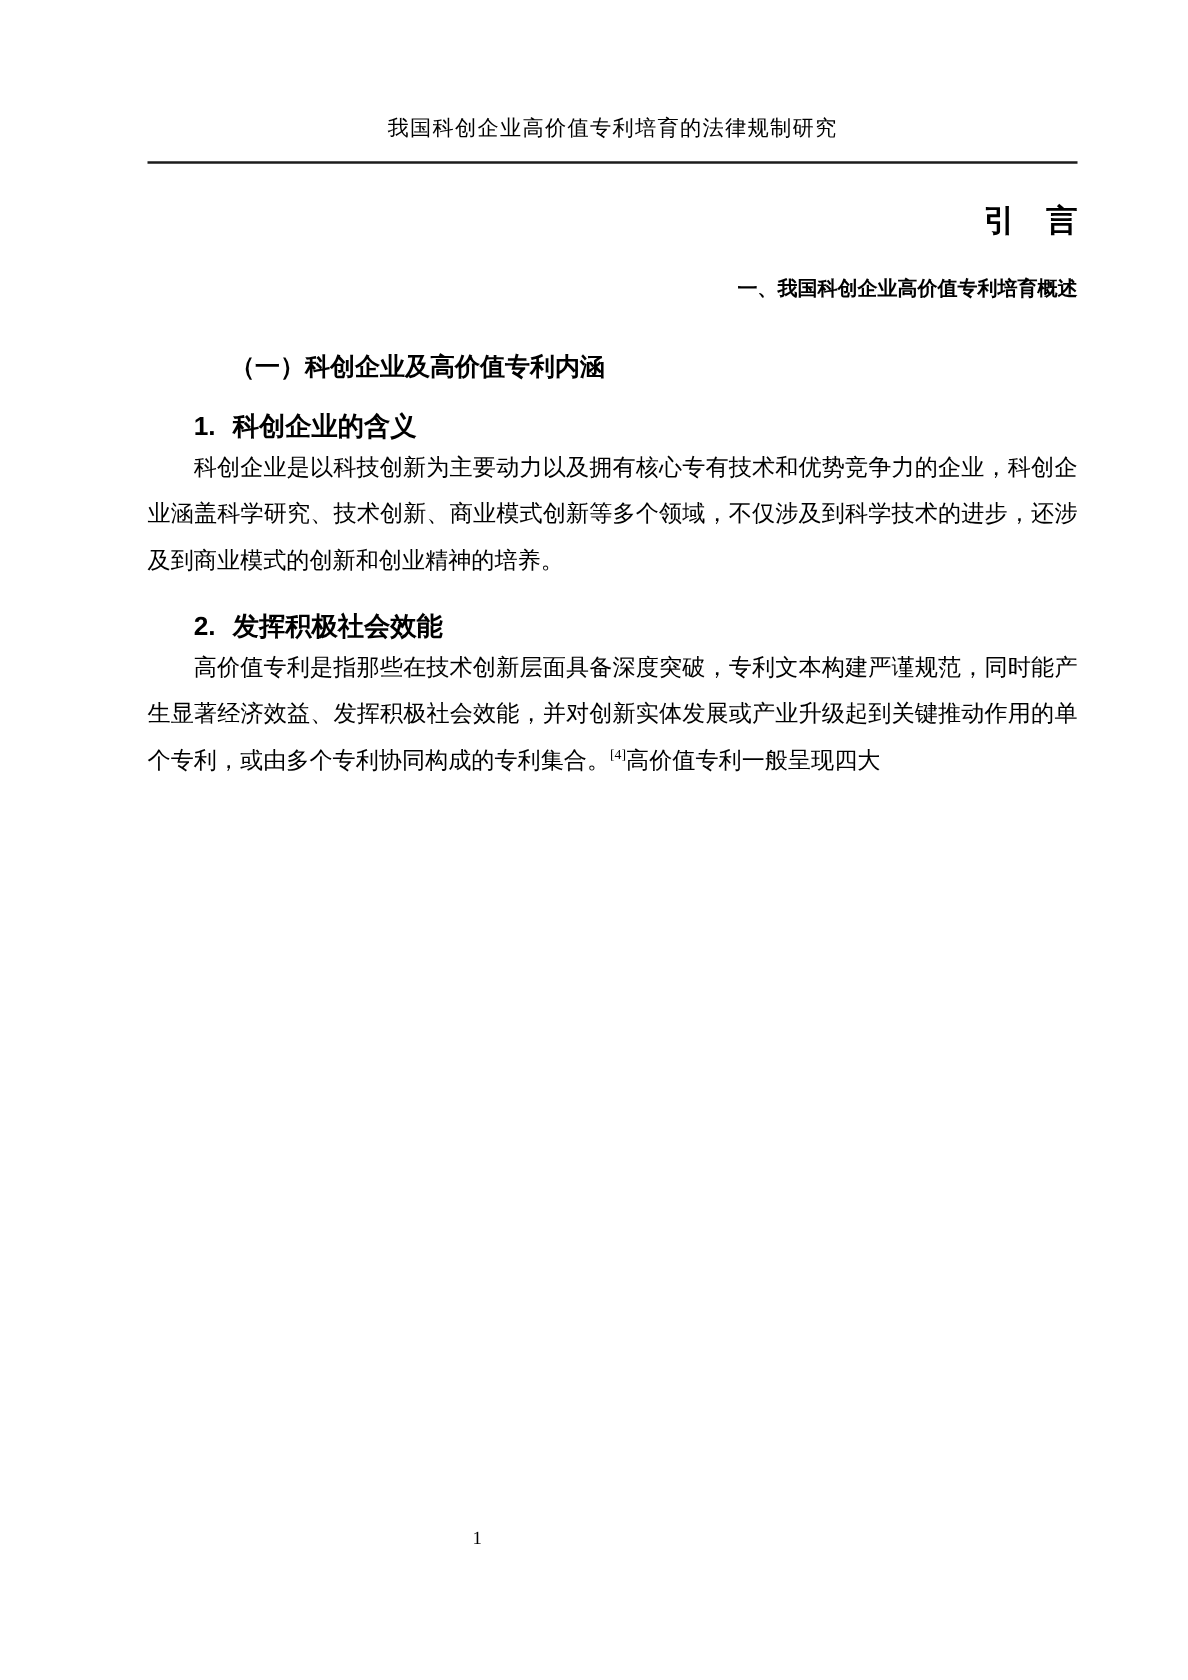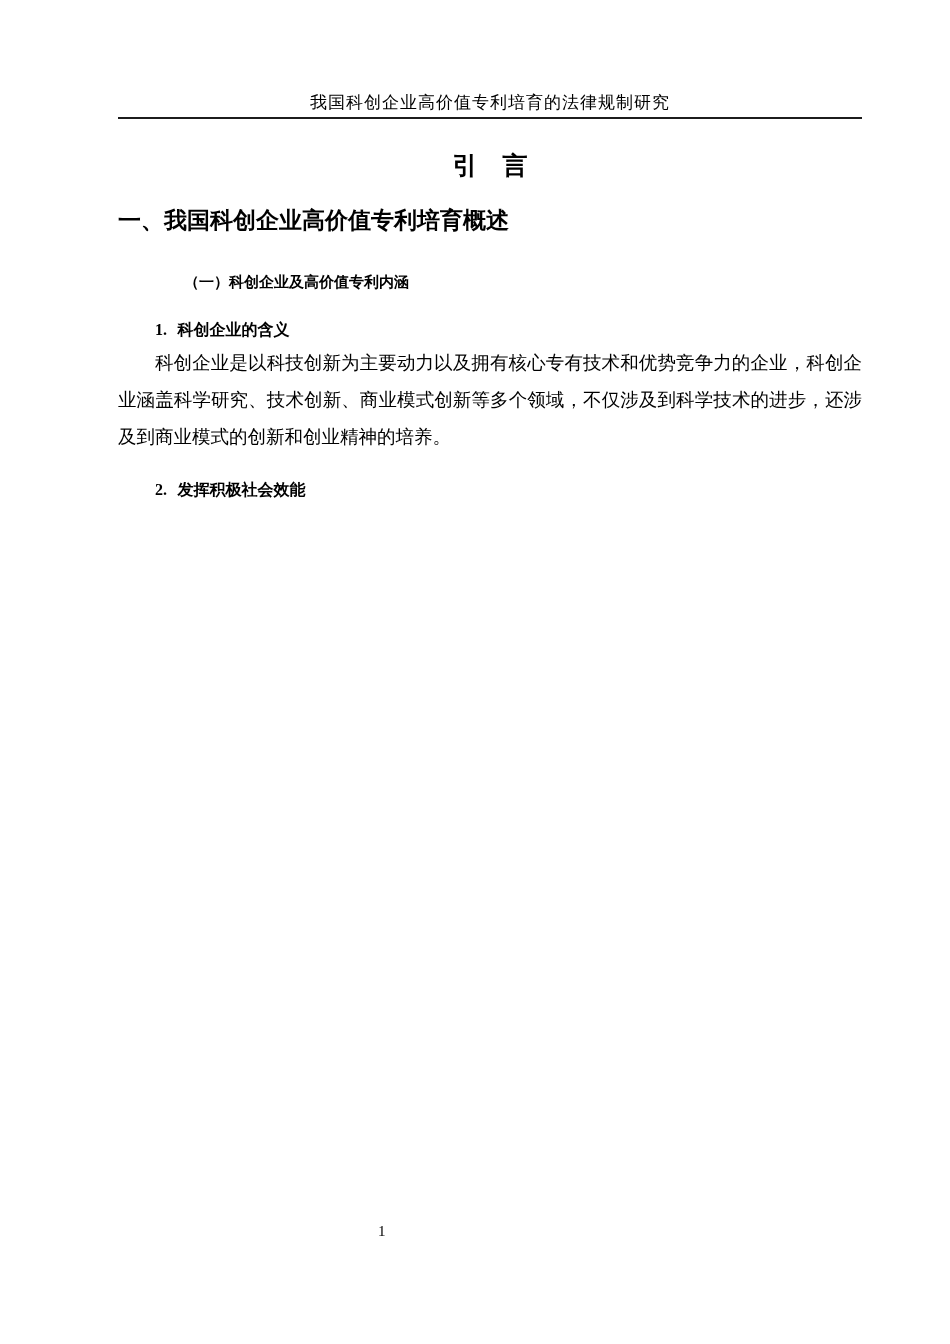--- a/index.html
+++ b/index.html
@@ -19,59 +19,59 @@
   .content {
     position: absolute;
     left: 118px;
     top: 0;
     width: 744px;
   }
   
   .page-header {
     padding-top: 91px;
     border-bottom: 2px solid #1c1c1c;
-    padding-bottom: 3px;
+    padding-bottom: 15px;
   }
   .header-title {
     font-size: 17px;
     line-height: 23px;
     text-align: center;
     letter-spacing: 1px;
   }
   
   .intro-title {
     margin: 27px 0 12px 0;
     font-family: "Liberation Sans", sans-serif;
     font-weight: bold;
     font-size: 25px;
     line-height: 38px;
-    text-align: center;
+    text-align: right;
   }
   .section-heading {
     margin: 20px 0 0 0;
     font-family: "Liberation Sans", sans-serif;
     font-weight: bold;
-    font-size: 23px;
+    font-size: 16px;
     line-height: 32px;
-    text-align: left;
+    text-align: right;
   }
   .subsection-heading {
     margin: 32px 0 0 0;
     padding-left: 66px;
     font-family: "Liberation Sans", sans-serif;
     font-weight: bold;
-    font-size: 15px;
+    font-size: 20px;
     line-height: 28px;
   }
   .item-heading {
     margin: 22px 0 3px 0;
     padding-left: 37px;
-    font-family: Liberation Serif, serif;
+    font-family: Liberation Sans, sans-serif;
     font-weight: bold;
-    font-size: 16px;
+    font-size: 21px;
     line-height: 24px;
   }
   .item-heading .item-label {
     margin-left: 0.65em;
   }
   
   .body-para {
     margin: 0;
     font-size: 18.5px;
     line-height: 37px;
@@ -112,19 +112,20 @@
     <h2 class="subsection-heading">（一）科创企业及高价值专利内涵</h2>
 
     <h3 class="item-heading"><span class="item-num">1.</span><span class="item-label">科创企业的含义</span></h3>
 
     <p class="body-para"><span>科创企业是以科技创新为主要动力以及拥有核心专有技术和优势竞争力的企业，科创企业涵盖科学研究、技术创新、商业模式创新等多个领域，不仅涉及到科学技术的进步，还涉及到商业模式的创新和创业精神的培养。</span></p>
 
 
 
     <h3 class="item-heading"><span class="item-num">2.</span><span class="item-label">发挥积极社会效能</span></h3>
 
+    <p class="body-para"><span>高价值专利是指那些在技术创新层面具备深度突破，专利文本构建严谨规范，同时能产生显著经济效益、发挥积极社会效能，并对创新实体发展或产业升级起到关键推动作用的单个专利，或由多个专利协同构成的专利集合。</span><span class="footnote-ref">[4]</span><span>高价值专利一般呈现四大</span></p>
 
   </div>
 
   <footer class="page-footer">
     <span>1</span>
   </footer>
 </div>
 
 </body></html>

